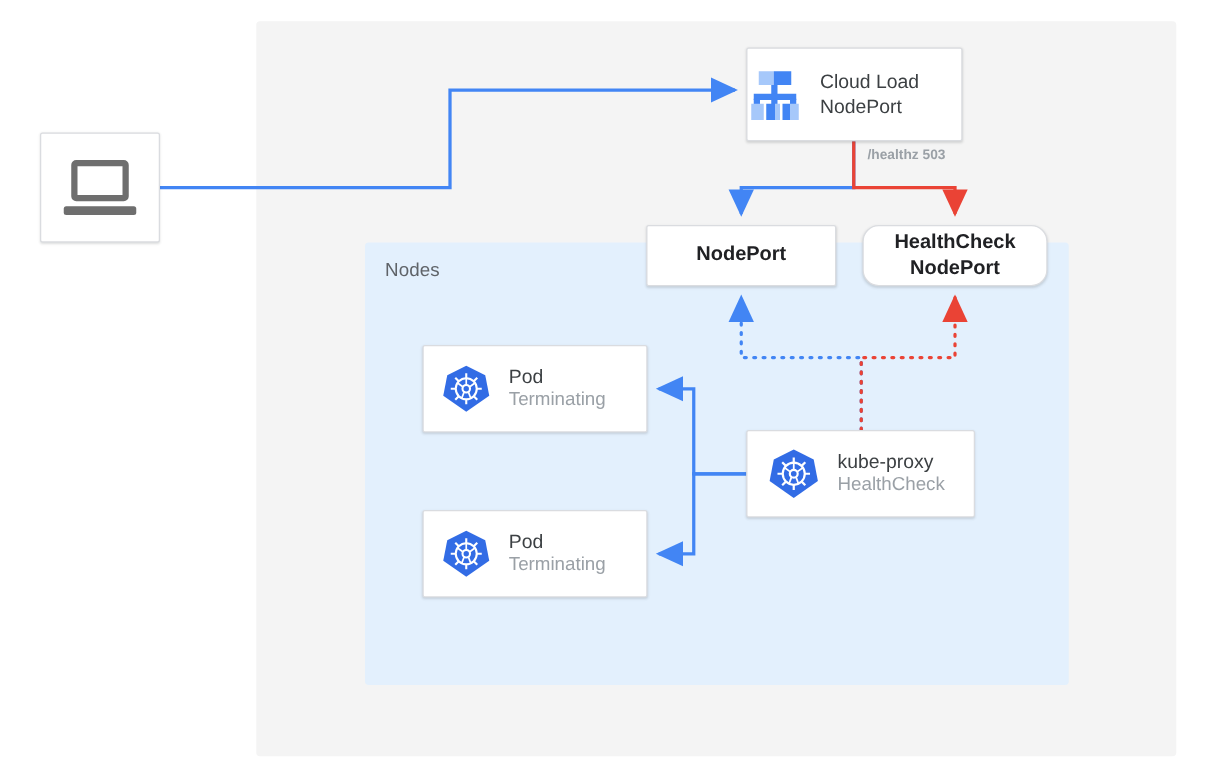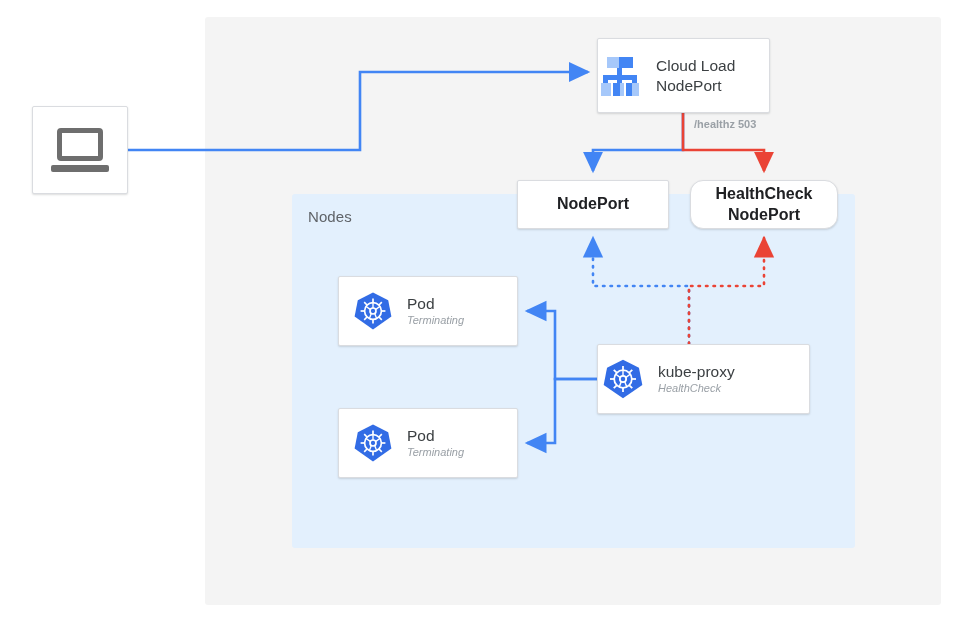--- a/index.html
+++ b/index.html
@@ -57,24 +57,23 @@
     flex-direction: column;
     justify-content: center;
     line-height: 1.25;
   }
   .card-title {
     font-size: 15.5px;
     color: #3c4043;
     white-space: nowrap;
   }
   .card-sub {
-    font-size: 11px;
+    font-size: 15px;
     color: #9aa0a6;
     white-space: nowrap;
-    font-style: italic;
   }
   .card-strong {
     font-size: 16px;
     font-weight: bold;
     color: #202124;
     text-align: center;
     line-height: 1.3;
     white-space: nowrap;
   }
 
@@ -82,22 +81,22 @@
   #client-card { left: 32px; top: 106px; width: 96px; height: 88px;
                  justify-content: center; }
   #clb-card    { left: 597px; top: 38px; width: 173px; height: 75px;
                  gap: 12px; }
   #nodeport-card      { left: 517px; top: 180px; width: 152px; height: 49px; }
   #healthcheck-card   { left: 690px; top: 180px; width: 148px; height: 49px; border-radius: 13px; }
   #pod1-card  { left: 338px; top: 276px; width: 180px; height: 70px;
                 padding-left: 14px; gap: 14px; }
   #pod2-card  { left: 338px; top: 408px; width: 180px; height: 70px;
                 padding-left: 14px; gap: 14px; }
-  #kubeproxy-card { left: 597px; top: 344px; width: 213px; height: 70px;
-                    padding-left: 4px; gap: 14px; }
+  #kubeproxy-card { left: 597px; top: 344px; width: 183px; height: 70px;
+                    padding-left: 16px; gap: 14px; }
 
   
   .laptop { position: relative; width: 58px; height: 44px; }
   .laptop .screen {
     position: absolute; left: 6px; top: 0;
     width: 46px; height: 33px;
     border: 5px solid #6e6e6e;
     border-radius: 4px;
     background: #ffffff;
   }

